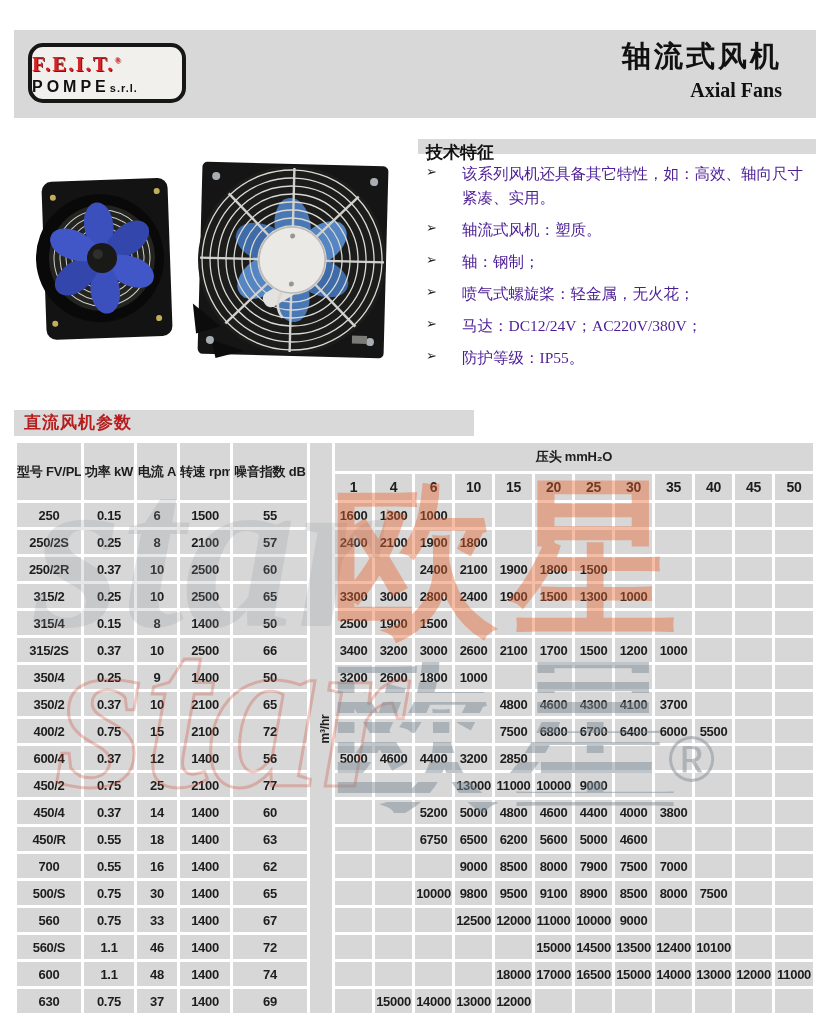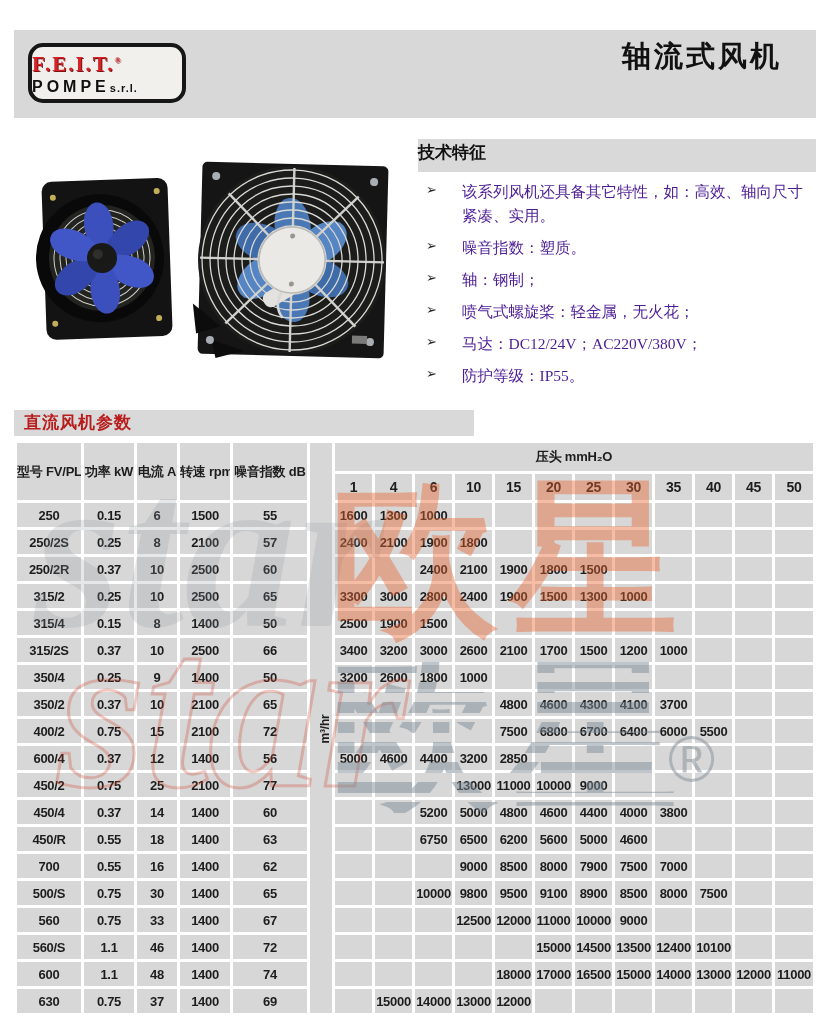--- a/index.html
+++ b/index.html
@@ -16,22 +16,22 @@
                letter-spacing:2px; text-shadow:1px 1px 0 #7e1212; }
   .logo-name sup { font-size:8px; color:#d42427; }
   .logo-sub { color:#101010; font:800 16px "Liberation Sans", sans-serif; letter-spacing:4px; margin-top:1px;}
   .logo-sub .srl { font-size:11px; letter-spacing:1px; font-weight:800; }
   .titles { position:absolute; left:220px; right:34px; top:7px; text-align:right; }
   .title-zh { font:700 29px "Liberation Serif", serif; color:#111; letter-spacing:3px; }
   .title-en { font:700 20px "Liberation Serif", serif; color:#111; margin-top:2px; }
 
   
   .features { position:absolute; left:418px; top:139px; width:398px; }
-  .features-bar { height:33px; background:#d9d9d9; font:700 17px "Liberation Serif", serif;
-                  color:#111; line-height:27px; }
+  .features-bar { height:15px; background:#d9d9d9; font:700 17px "Liberation Serif", serif;
+                  color:#111; line-height:27px; padding-left:8px; }
   .feat { display:flex; margin-top:8px; }
   .bullet { width:20px; margin-left:8px; margin-right:16px; font-size:13px; color:#222; flex:none; padding-top:2px;}
   .ftext { flex:1; font:400 15.5px "Liberation Serif", serif; line-height:1.55; color:#4c1d95; }
 
   
   .section-bar { position:absolute; left:14px; top:410px; width:460px; height:26px;
                  background:#d9d9d9; font:700 17px "Liberation Serif", serif;
                  color:#b91c1c; line-height:26px; padding-left:10px; letter-spacing:1px; }
 
   
@@ -69,20 +69,21 @@
 </head>
 <body>
 
 <div class="banner">
   <div class="logo">
     <div class="logo-name"><span>F.E.I.T.</span><sup>®</sup></div>
     <div class="logo-sub"><span>POMPE</span><span class="srl">s.r.l.</span></div>
   </div>
   <div class="titles">
     <div class="title-zh">轴流式风机</div>
+    <div class="title-en">Axial Fans</div>
   </div>
 </div>
 
 <svg class="fan-left" width="152" height="184" viewBox="0 0 152 184">
   <g transform="rotate(-2 76 92)">
     <rect x="16" y="14" width="126" height="158" rx="10" fill="#131313"></rect>
     <circle cx="27" cy="30" r="3" fill="#c2ad58"></circle>
       <circle cx="131" cy="27" r="3" fill="#c2ad58"></circle>
     <circle cx="25" cy="156" r="3" fill="#c2ad58"></circle>
       <circle cx="129" cy="154" r="3" fill="#c2ad58"></circle>
@@ -157,21 +158,21 @@
 
 <div class="features">
   <div class="features-bar">技术特征</div>
   <div>
       <div class="feat">
         <span class="bullet">➢</span>
         <span class="ftext">该系列风机还具备其它特性，如：高效、轴向尺寸紧凑、实用。</span>
       </div>
       <div class="feat">
         <span class="bullet">➢</span>
-        <span class="ftext">噪音指数：塑质。</span>
+        <span class="ftext">轴流式风机：塑质。</span>
       </div>
       <div class="feat">
         <span class="bullet">➢</span>
         <span class="ftext">轴：钢制；</span>
       </div>
       <div class="feat">
         <span class="bullet">➢</span>
         <span class="ftext">喷气式螺旋桨：轻金属，无火花；</span>
       </div>
       <div class="feat">

